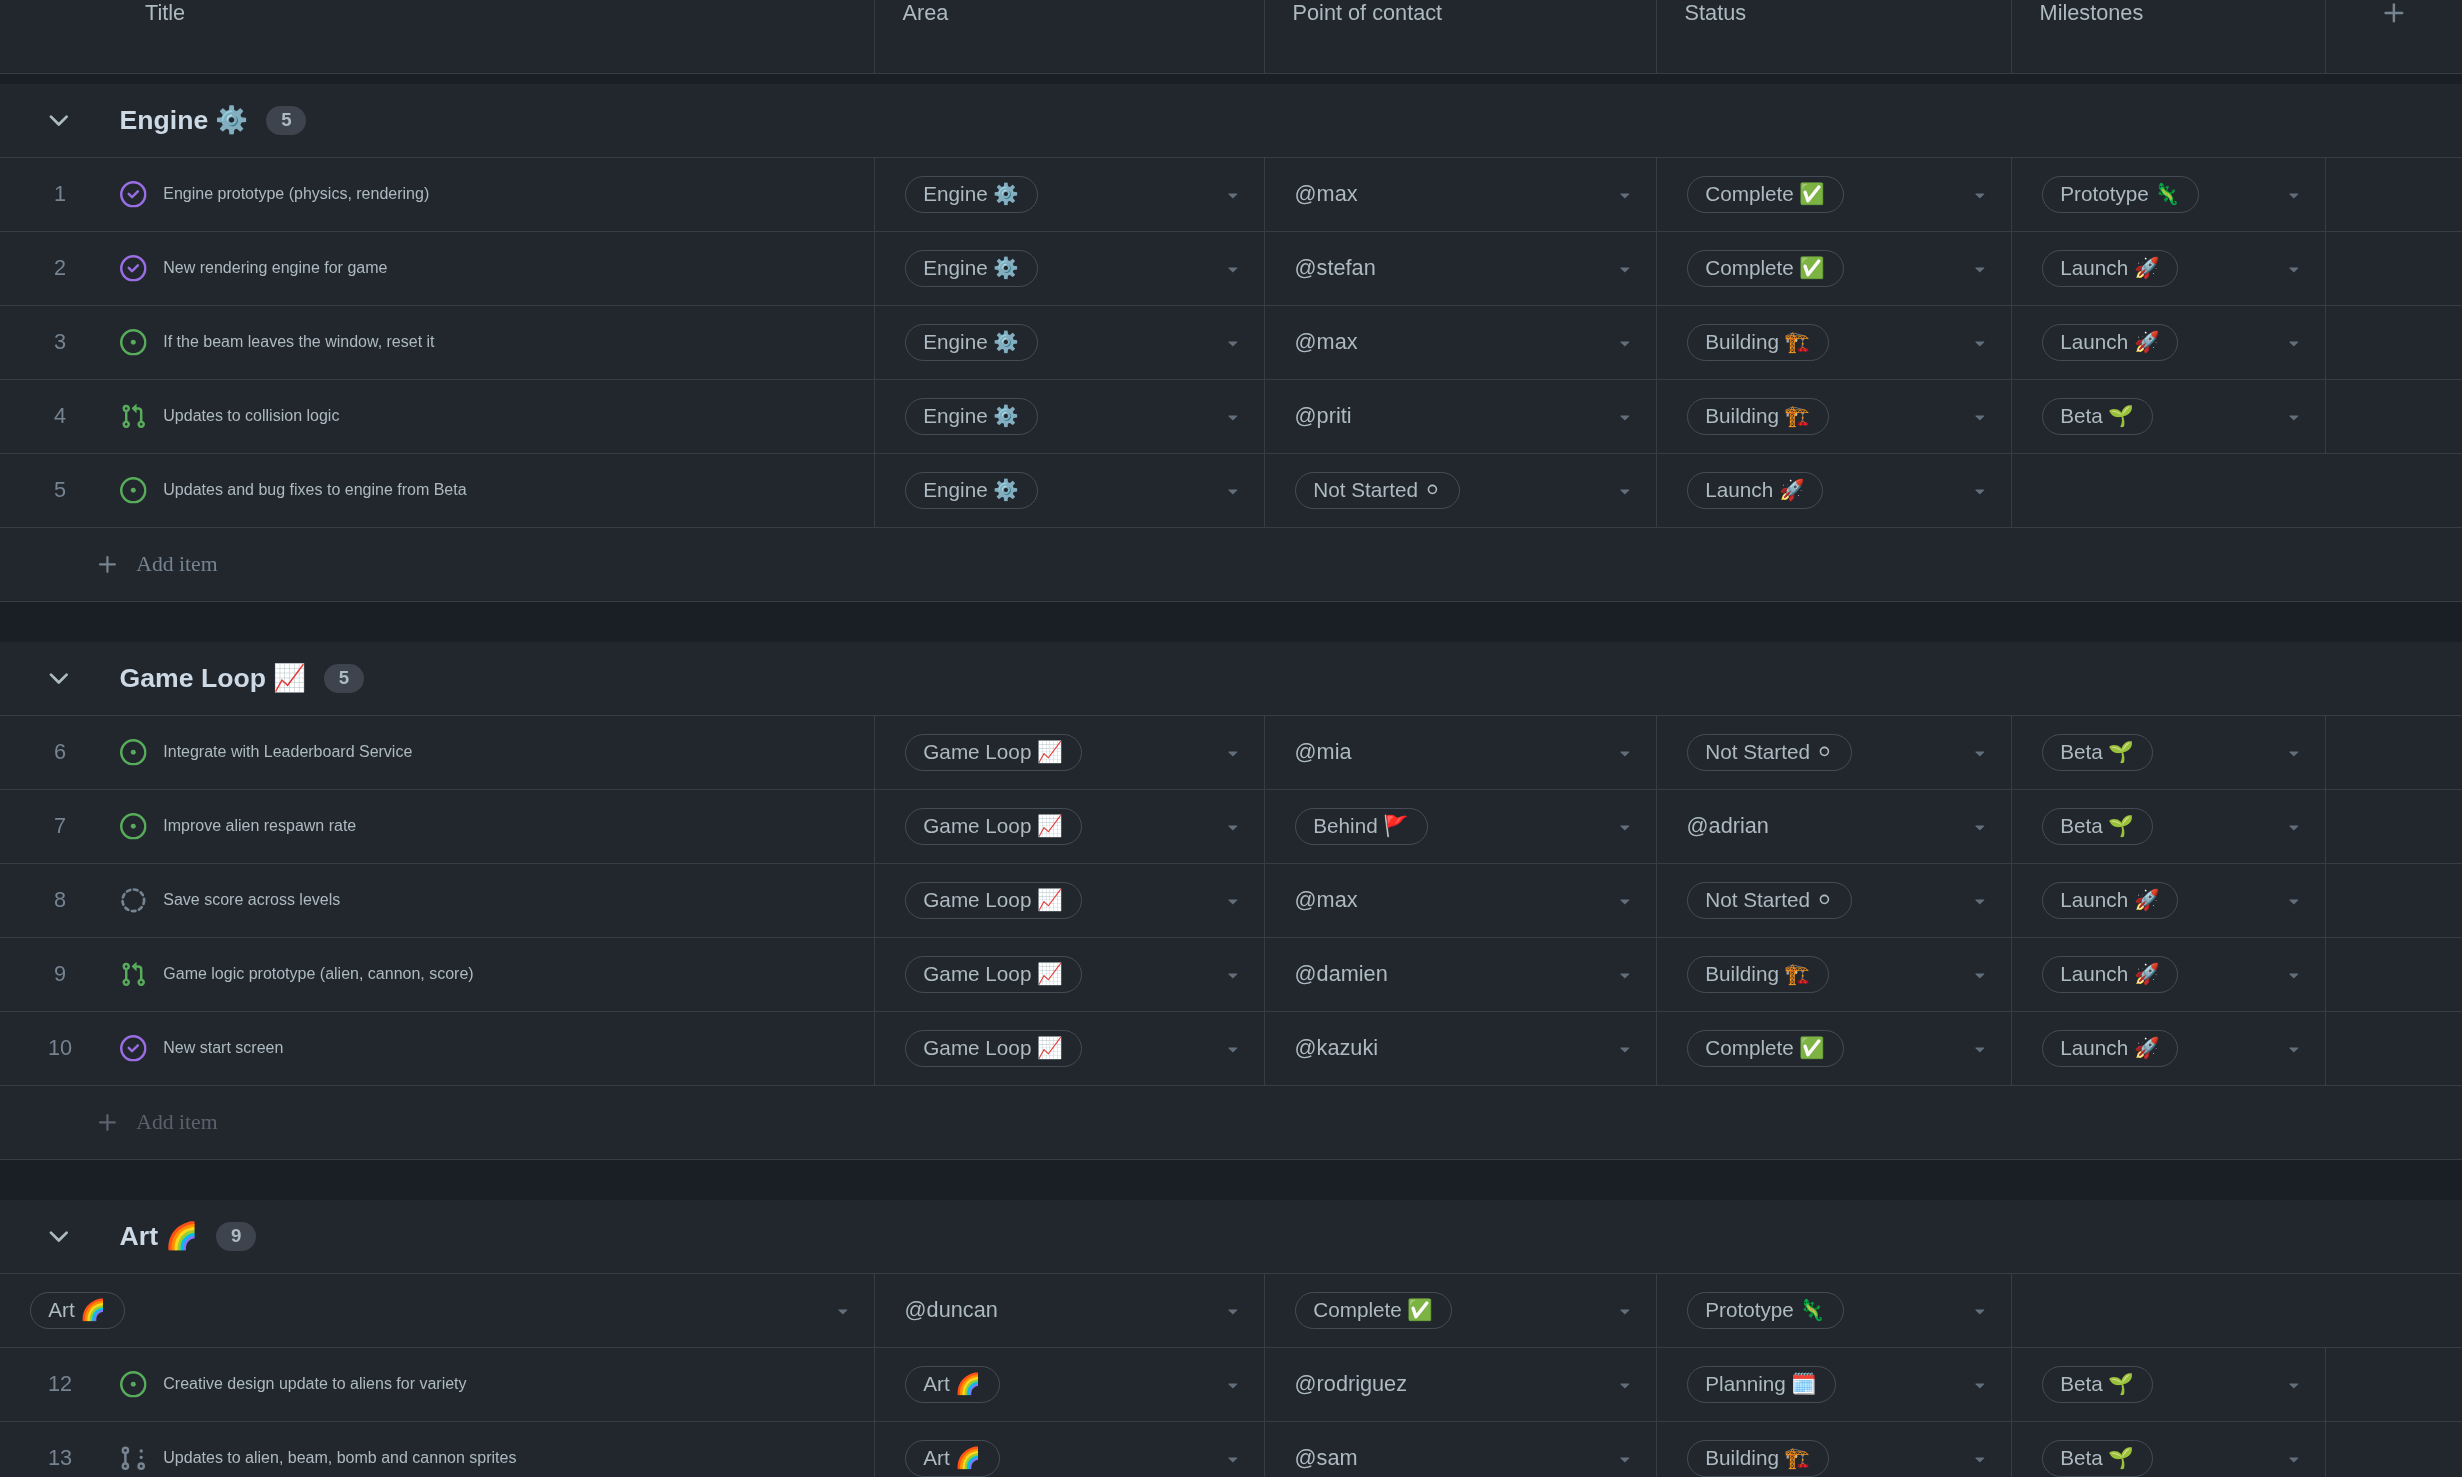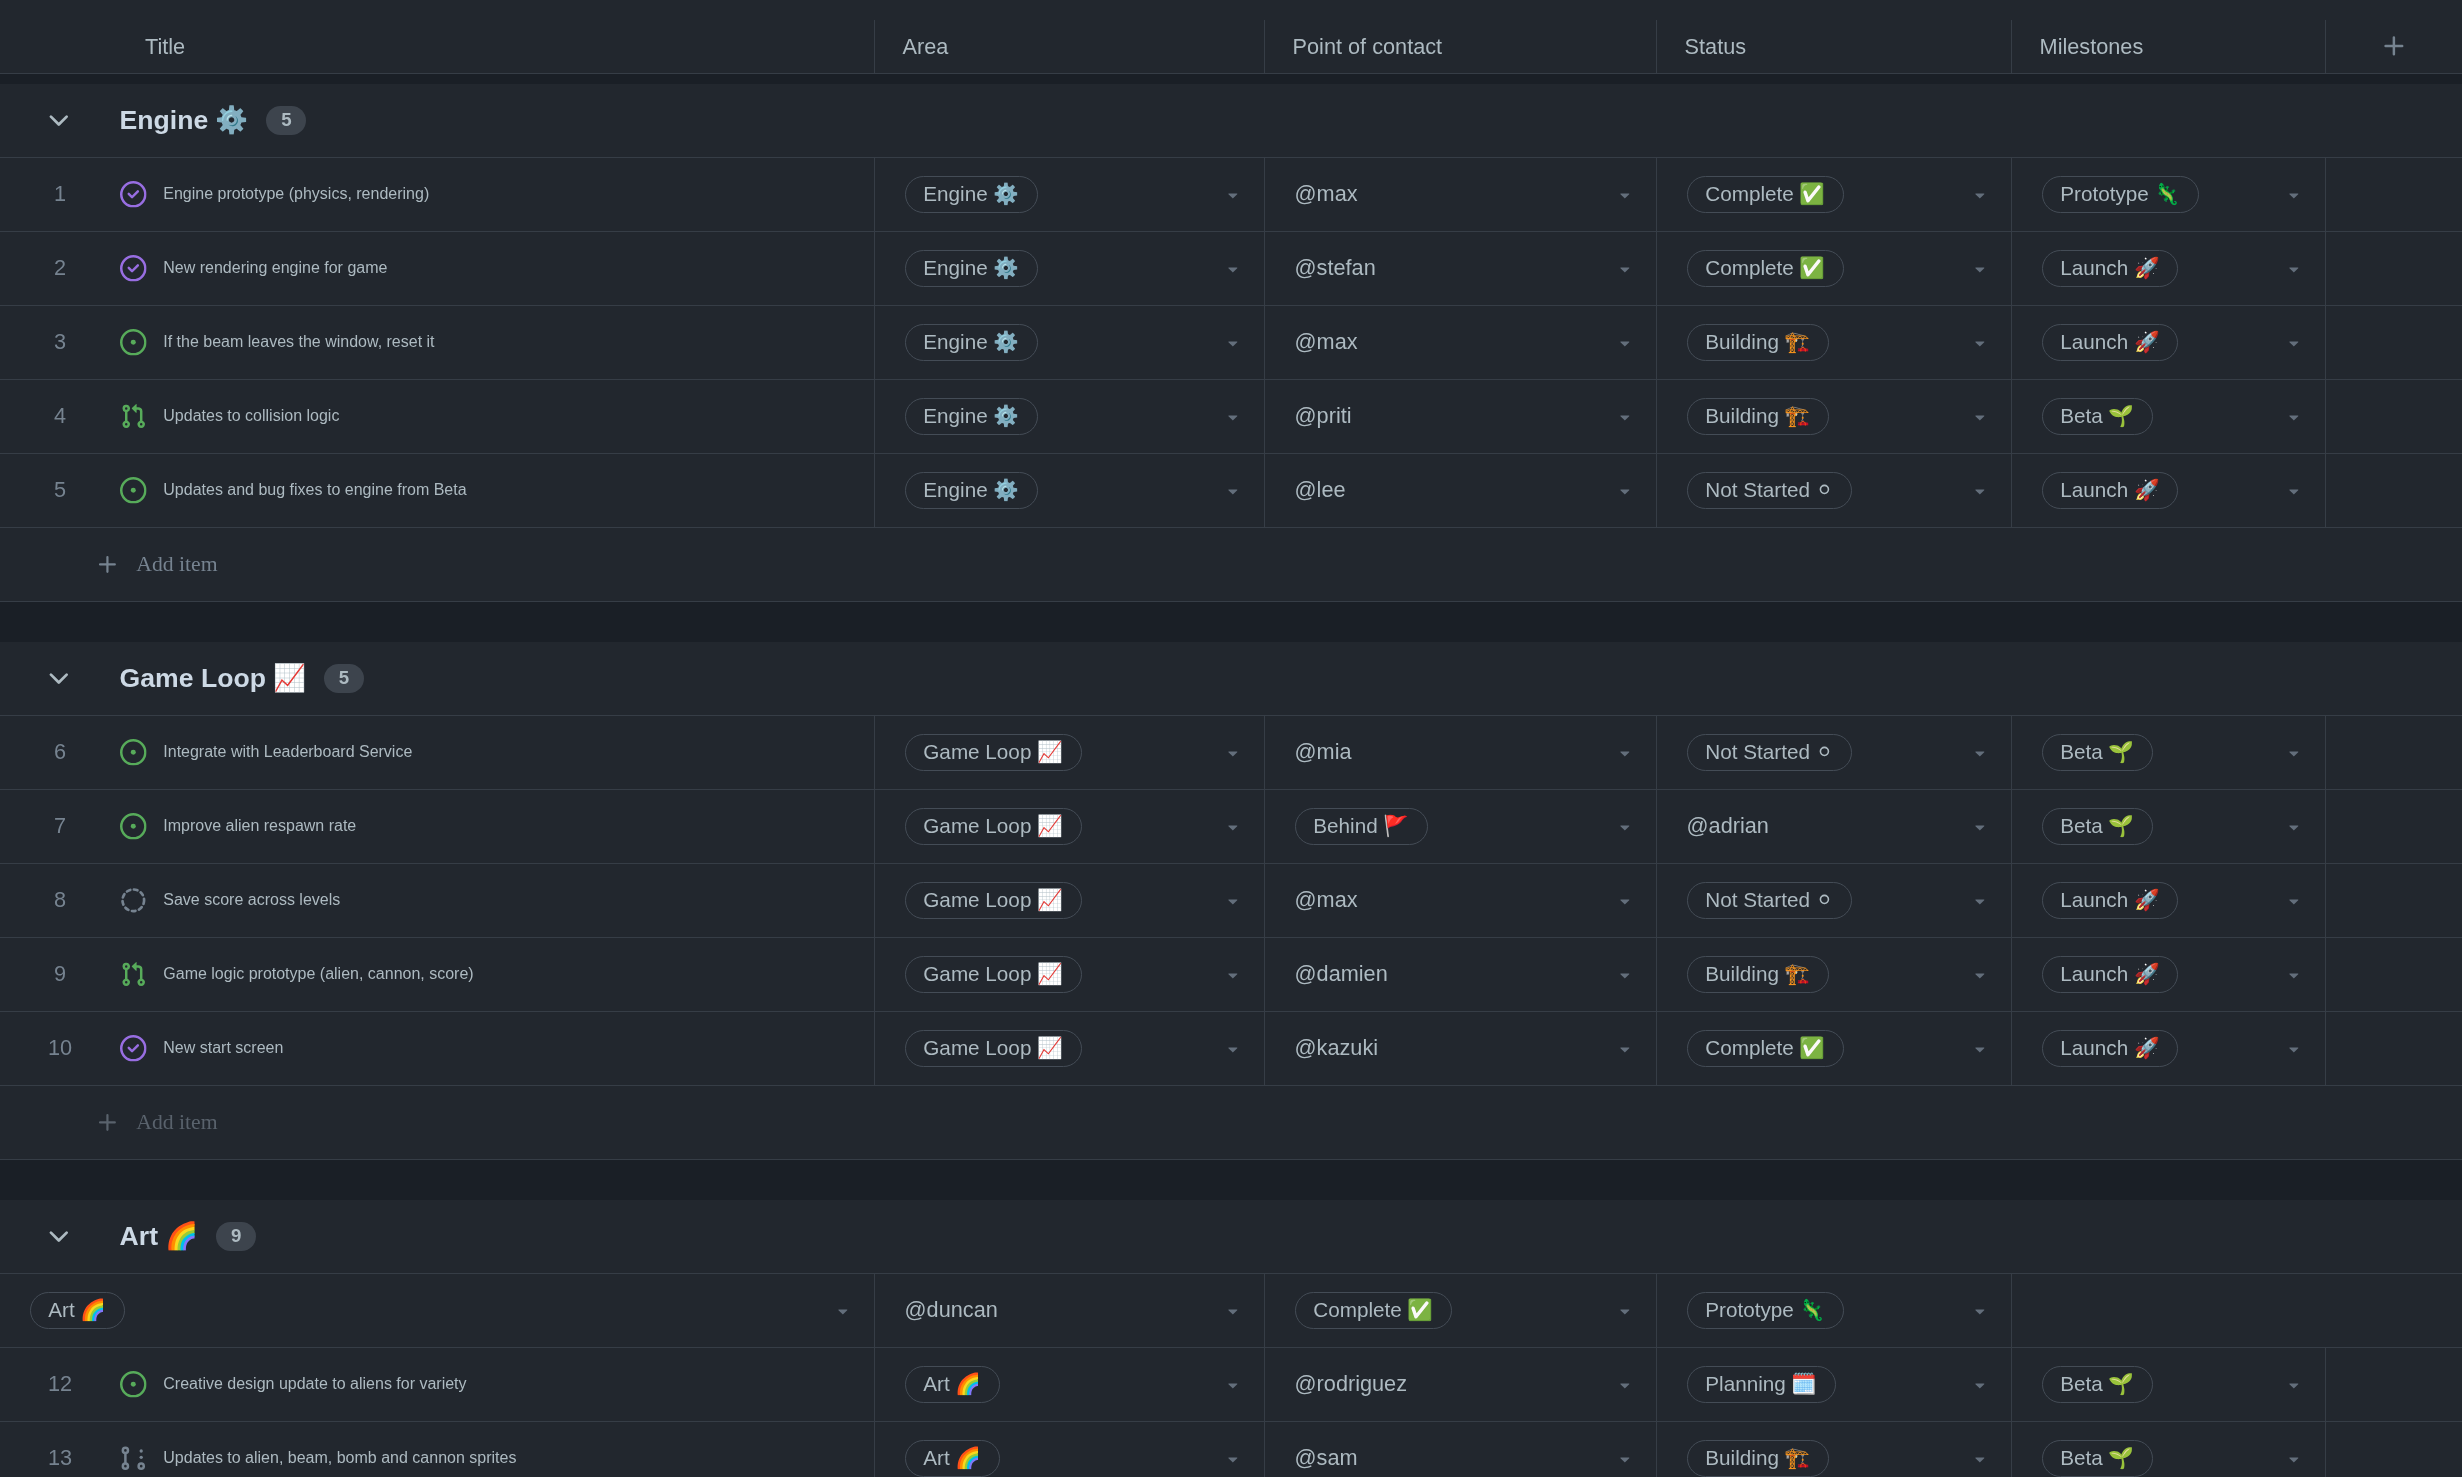--- a/index.html
+++ b/index.html
@@ -17,22 +17,22 @@
   *{box-sizing:border-box;}
   html,body{margin:0;padding:0;}
   body{
     width:2463px;height:1478px;overflow:hidden;
     background:var(--bg);color:var(--text);
     font-family:"Liberation Sans","DejaVu Sans",sans-serif;
   }
   .grid{display:grid;grid-template-columns:875px 390px 392px 355px 314px 137px;}
   
   .thead{height:74px;background:var(--row);border-bottom:1px solid var(--border);}
-  .hcell{display:flex;align-items:center;padding-left:27.6px;font-size:21.7px;font-weight:500;
-         color:var(--text);border-right:1px solid var(--border);min-width:0;margin-top:20px;}
+  .hcell{display:flex;align-items:flex-start;padding-left:27.6px;font-size:21.7px;font-weight:500;
+         color:var(--text);border-right:1px solid var(--border);min-width:0;}
   .hcell.h-title{padding-left:145px;}
   .hcell.h-add{justify-content:center;padding-left:0;border-right:none;color:var(--muted);cursor:pointer;}
   .hcell.h-add svg{width:26.6px;height:26.6px;}
   
   .group-row{height:74px;background:var(--row);display:flex;align-items:center;
              padding-left:44px;border-bottom:1px solid var(--border);}
   .collapse{width:29.6px;height:29.6px;color:var(--text);flex:none;cursor:pointer;}
   .collapse svg{width:100%;height:100%;}
   .gtitle{font-size:26.6px;font-weight:700;color:var(--heading);margin-left:46px;white-space:nowrap;}
   .count{margin-left:17.7px;background:#3d444d;border-radius:984px;padding:3.9px 14.8px;
@@ -298,26 +298,20 @@
       </span>
     <span class="ttl">Updates and bug fixes to engine from Beta</span>
   </div>
   <div class="cell">
     <span class="pill">Engine ⚙️</span>
     <span class="dd"><svg viewBox="0 0 20 20" width="19.7" height="19.7">
           <use href="#i-dd"></use>
         </svg></span>
   </div>
   <div class="cell">
-    <span class="handle">@lee</span>
-    <span class="dd"><svg viewBox="0 0 20 20" width="19.7" height="19.7">
-          <use href="#i-dd"></use>
-        </svg></span>
-  </div>
-  <div class="cell">
     <span class="pill">Not Started ⚪</span>
     <span class="dd"><svg viewBox="0 0 20 20" width="19.7" height="19.7">
           <use href="#i-dd"></use>
         </svg></span>
   </div>
   <div class="cell">
     <span class="pill">Launch 🚀</span>
     <span class="dd"><svg viewBox="0 0 20 20" width="19.7" height="19.7">
           <use href="#i-dd"></use>
         </svg></span>

